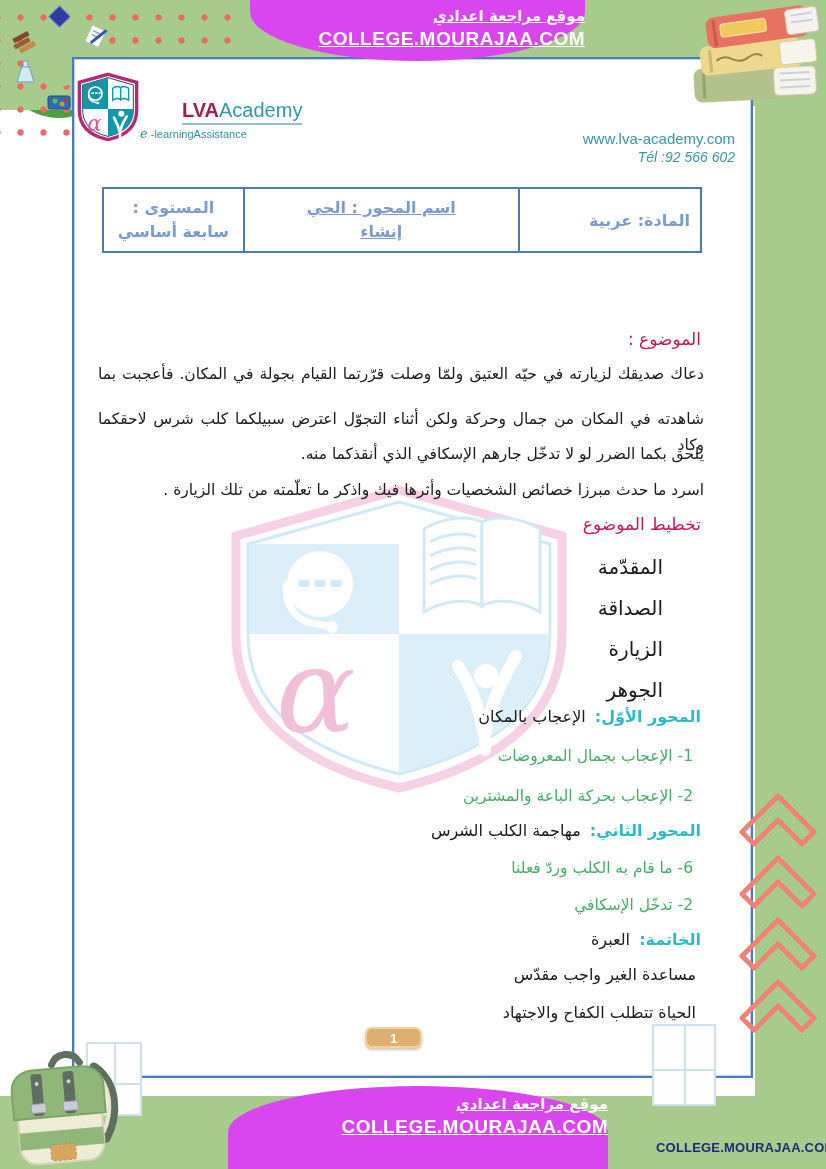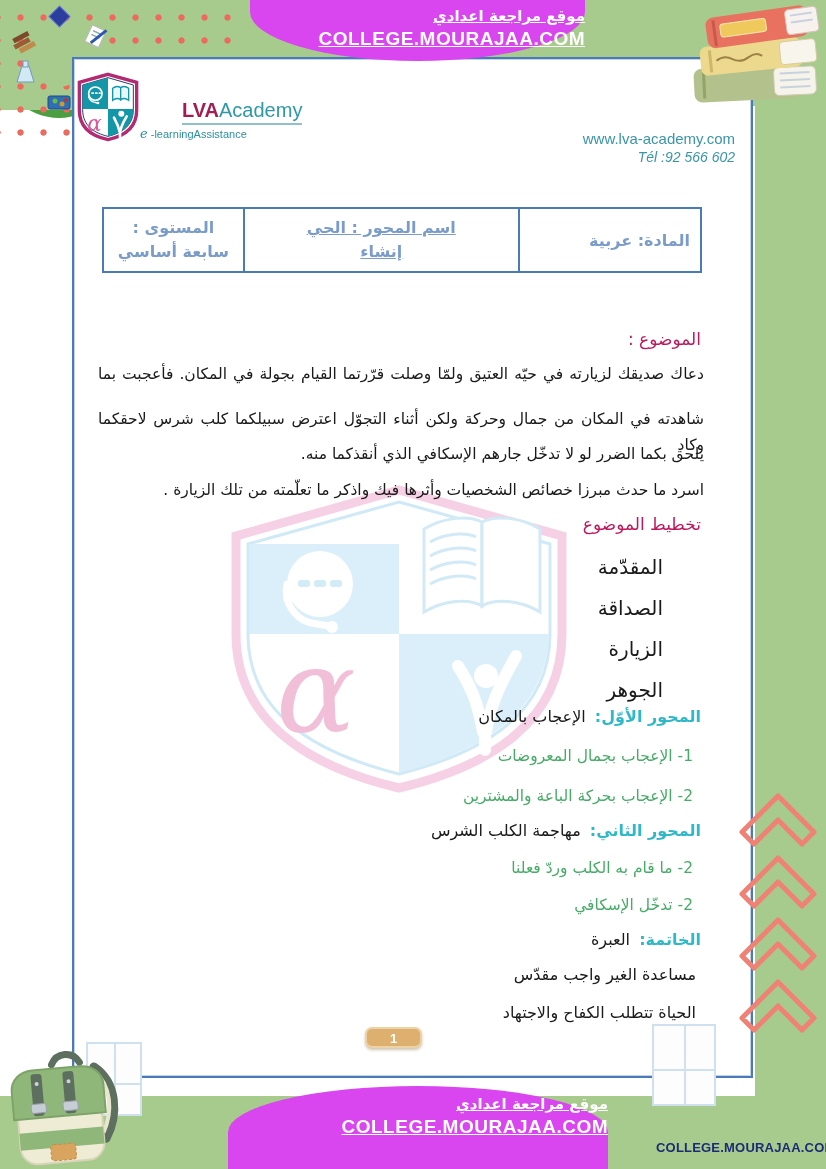--- a/index.html
+++ b/index.html
@@ -38,21 +38,21 @@
   .tagline{left:66px;top:67px;font-size:11px;color:#2e8f9e;}
   .tagline .e{font-style:italic;font-family:"DejaVu Serif",serif;font-size:13px;}
 
   
   .contact{right:16px;top:70px;text-align:right;color:#3a95a7;direction:ltr;line-height:19px;}
   .contact .site{font-size:15px;}
   .contact .tel{font-size:14px;font-style:italic;}
 
   
   table.info{position:absolute;left:28px;top:128px;width:600px;height:66px;border-collapse:collapse;direction:rtl;
-    color:#7b9cc9;font-weight:bold;font-size:16px;font-family:"DejaVu Sans",sans-serif;margin-top:20px;}
+    color:#7b9cc9;font-weight:bold;font-size:16px;font-family:"DejaVu Sans",sans-serif;}
   table.info td{border:2px solid #4a7ab8;vertical-align:middle;padding:4px 10px;}
   td.c-subject{width:176px;text-align:right;vertical-align:top;padding-top:8px;}
   td.c-module{width:282px;text-align:center;border-radius:31px;}
   td.c-module div{text-decoration:underline;line-height:24px;}
   td.c-level{width:126px;text-align:center;line-height:24px;}
 
   
   .ar{direction:rtl;font-family:"DejaVu Sans",sans-serif;color:#1a1a1a;}
   .h-red{right:50px;font-size:17px;font-weight:normal;color:#be185d;}
   .para-line{left:24px;width:606px;font-size:15.5px;line-height:26px;}
@@ -212,21 +212,21 @@
       <span class="lbl">المحور الأوّل:</span>
       <span class="ttl">الإعجاب بالمكان</span>
     </div>
     <div class="abs z1 ar g-item" style="top:688px;">1- الإعجاب بجمال المعروضات</div>
     <div class="abs z1 ar g-item" style="top:728px;">2- الإعجاب بحركة الباعة والمشترين</div>
 
     <div class="abs z1 ar axis" style="top:762px;">
       <span class="lbl">المحور الثاني:</span>
       <span class="ttl">مهاجمة الكلب الشرس</span>
     </div>
-    <div class="abs z1 ar g-item" style="top:800px;">2- ما قام به الكلب وردّ فعلنا</div>
+    <div class="abs z1 ar g-item" style="top:800px;">6- ما قام به الكلب وردّ فعلنا</div>
     <div class="abs z1 ar g-item" style="top:837px;">2- تدخّل الإسكافي</div>
 
     <div class="abs z1 ar axis" style="top:871px;">
       <span class="lbl">الخاتمة:</span>
       <span class="ttl">العبرة</span>
     </div>
     <div class="abs z1 ar note" style="top:906px;">مساعدة الغير واجب مقدّس</div>
     <div class="abs z1 ar note" style="top:944px;">الحياة تتطلب الكفاح والاجتهاد</div>
 
     <div class="abs z1 pagenum">1</div>

